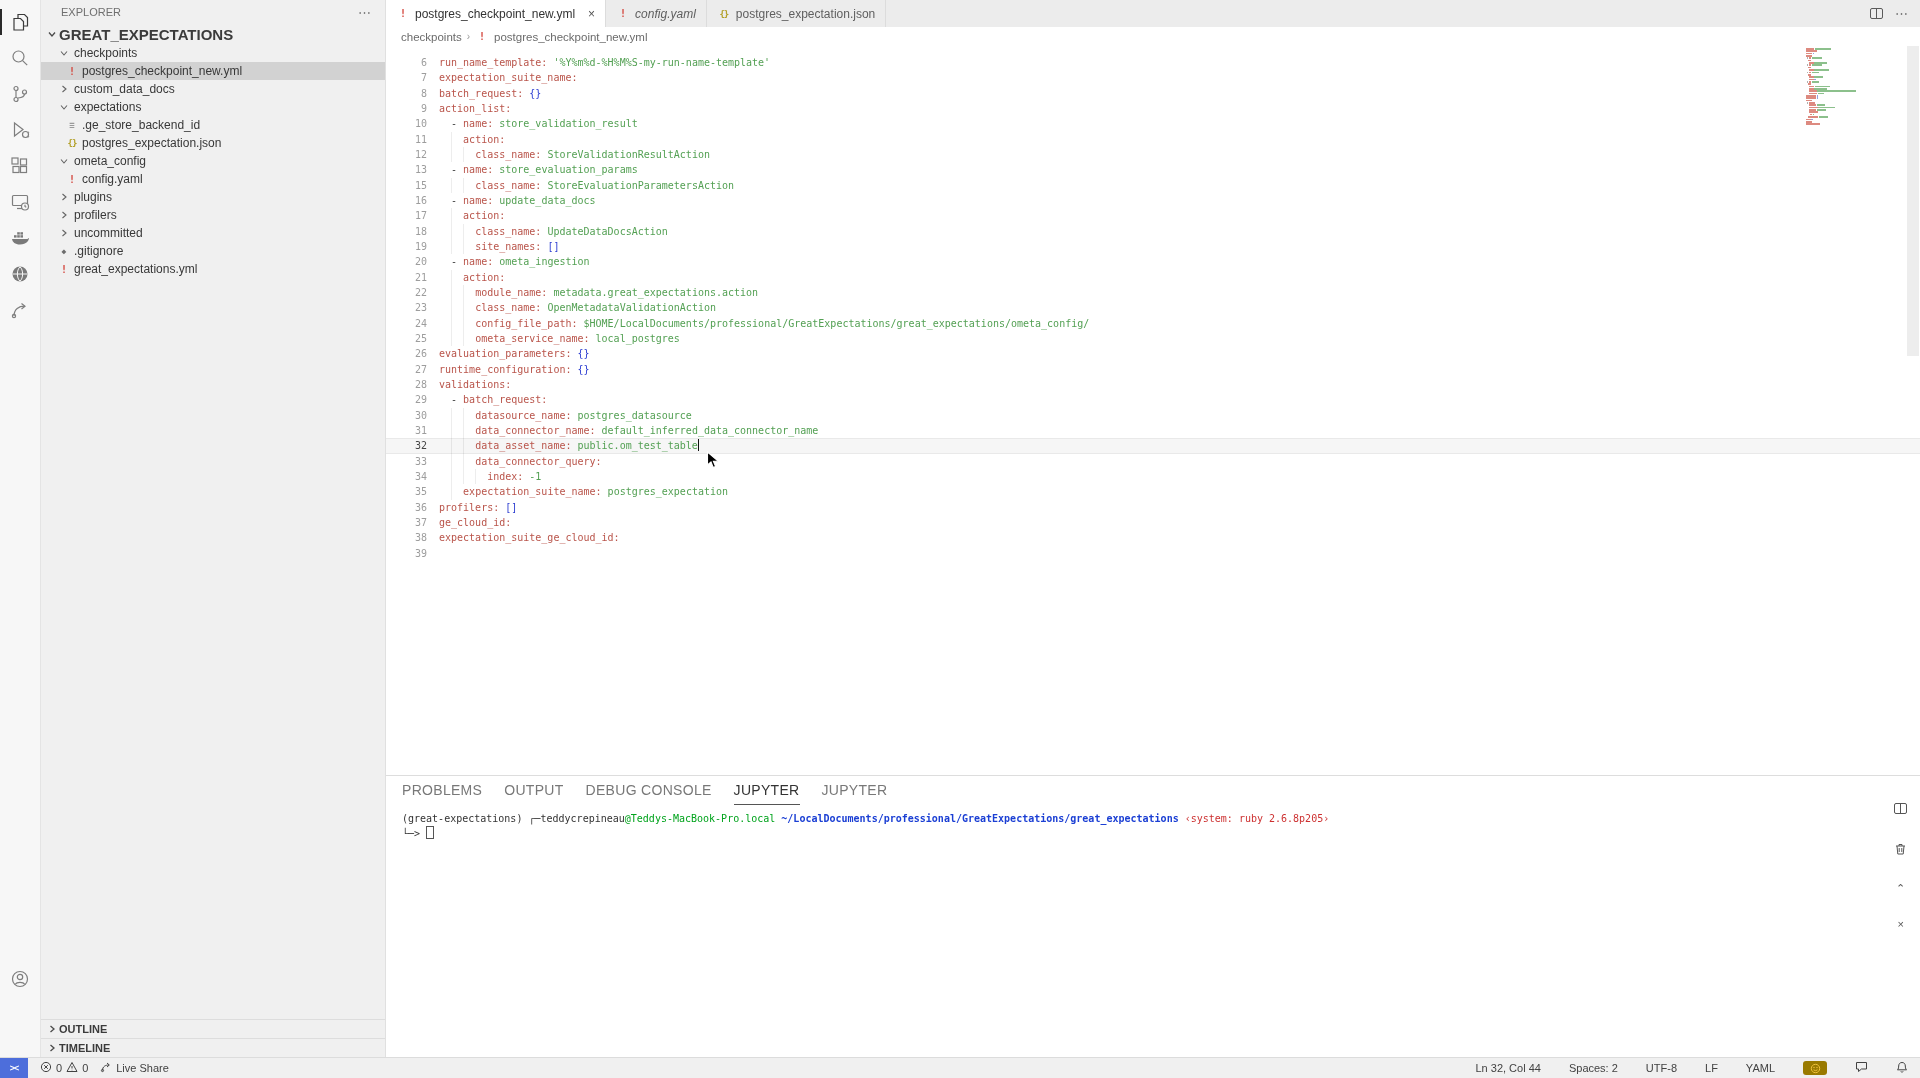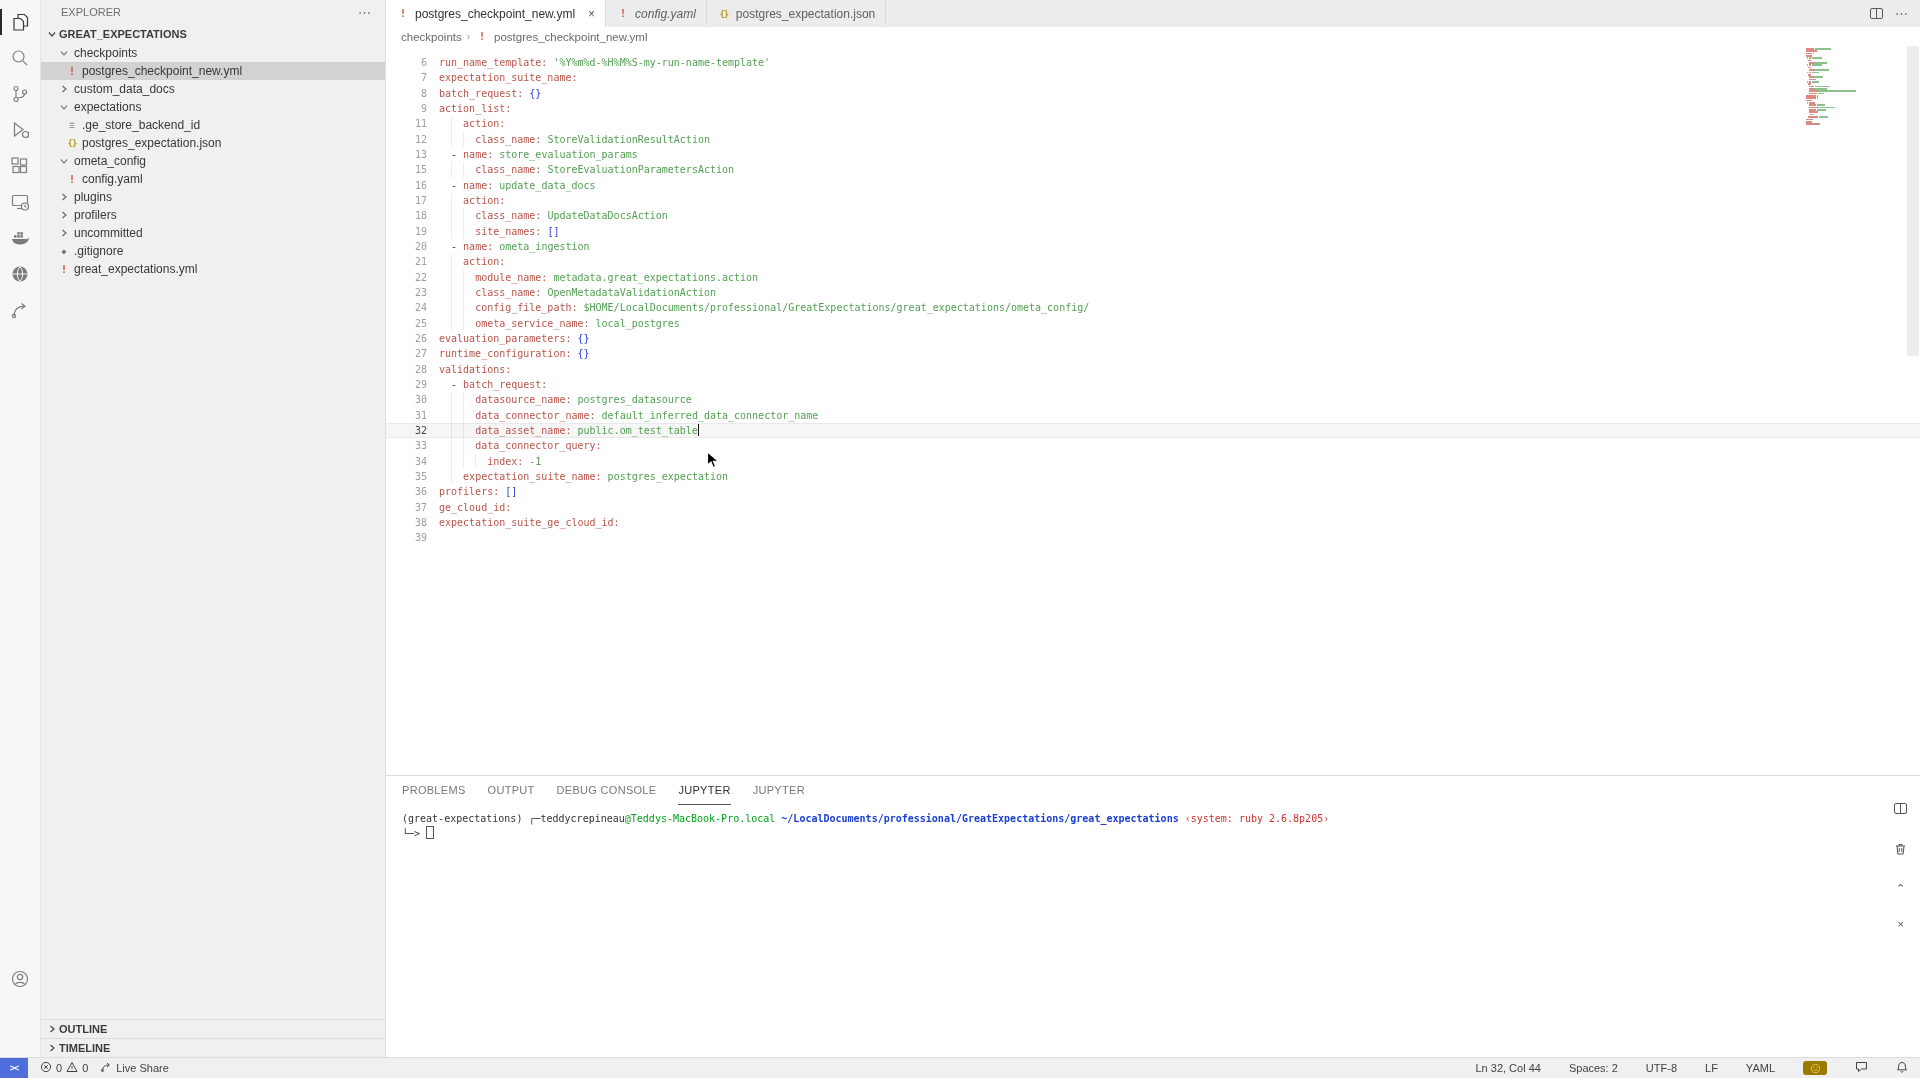--- a/index.html
+++ b/index.html
@@ -12,21 +12,21 @@
   .ab-icon svg{stroke:#7e7e7e;fill:none;stroke-width:1.2;}
   .ab-icon.active svg{stroke:#3b3b3b;}
   .ab-icon.active::before{content:"";position:absolute;left:0;top:5px;bottom:5px;width:2px;background:#2a2a2a;}
   .ab-fill{fill:#7a7a7a;stroke:none;}
   .ab-bottom{margin-top:auto;margin-bottom:60px;}
 
   
   .sidebar{width:344px;background:#f0f0f0;border-right:1px solid #e0e0e0;display:flex;flex-direction:column;font-size:12px;color:#383838;flex:none;}
   .sb-header{height:24px;display:flex;align-items:center;padding:0 14px 0 20px;font-size:11px;color:#6f6f6f;flex:none;}
   .sb-more{margin-left:auto;font-size:13px;color:#616161;cursor:default;}
-  .sb-root{height:20px;display:flex;align-items:center;font-weight:bold;font-size:11px;color:#3b3b3b;padding-left:4px;flex:none;}
+  .sb-root{height:20px;display:flex;align-items:center;font-weight:bold;font-size:15px;color:#3b3b3b;padding-left:4px;flex:none;}
   .sb-root .chev{width:14px;display:flex;justify-content:center;}
   .tree{flex:none;}
   .tree-row{height:18px;display:flex;align-items:center;white-space:nowrap;}
   .tree-row.sel{background:#d2d2d2;}
   .chev{width:14px;display:flex;justify-content:center;flex:none;}
   .chev.open svg{transform:rotate(90deg);}
   .fi{width:14px;text-align:center;font-weight:bold;flex:none;font-family:"DejaVu Sans Mono",monospace;}
   .fi-yaml{color:#d4463d;font-size:10px;}
   .fi-json{color:#b3a02a;font-size:9px;letter-spacing:-1px;}
   .fi-plain{color:#9a9a9a;font-size:9px;}
@@ -56,21 +56,21 @@
   .guide{position:absolute;top:0;bottom:0;width:1px;background:rgba(0,0,0,0.07);}
   .caret{display:inline-block;width:1.5px;height:12px;background:#111;vertical-align:-2px;}
   .minimap{position:absolute;top:2px;right:14px;width:100px;}
   .mseg{position:absolute;height:1.7px;}
   .m-k{background:#dd8a80;}.m-s{background:#8cc08c;}.m-p{background:#93a0e0;}.m-d{background:#b0b0b0;}
   .vthumb{position:absolute;right:1px;top:0;width:12px;height:310px;background:rgba(0,0,0,0.07);}
 
   
   .panel{height:281px;border-top:1px solid #ddd;flex:none;display:flex;flex-direction:column;background:#fff;}
   .panel-head{height:28px;display:flex;align-items:center;padding:0 10px 0 16px;flex:none;}
-  .ptab{font-size:11px;color:#787878;margin-right:22px;height:28px;display:flex;align-items:center;border-bottom:1px solid transparent;letter-spacing:.3px;text-align:right;}
+  .ptab{font-size:14px;color:#787878;margin-right:22px;height:28px;display:flex;align-items:center;border-bottom:1px solid transparent;letter-spacing:.3px;text-align:right;}
   .ptab.active{color:#333;border-bottom-color:#555;}
   .panel-toolbar{margin-left:auto;display:flex;align-items:center;gap:23px;color:#555;flex-direction:column;}
   .pt-label{font-size:12px;color:#444;}
   .pt-glyph{font-size:11px;color:#555;}
   .term{padding:7px 0 0 16px;font-size:10px;line-height:15px;color:#333;font-family:"DejaVu Sans Mono",monospace;white-space:pre;}
   .t-d{color:#333;}.t-g{color:#00a31c;}.t-b{color:#1b3fd4;font-weight:bold;}.t-r{color:#cd3131;}
   .tcursor{display:inline-block;width:6px;height:11px;border:1px solid #555;vertical-align:-2px;}
 
   
   .statusbar{height:20px;background:#f0f0f0;border-top:1px solid #dcdcdc;display:flex;align-items:center;font-size:11px;color:#424242;flex:none;padding-right:12px;}
@@ -320,20 +320,21 @@
         <span class="bc-sep">›</span>
         <span class="fi fi-yaml">!</span>
         <span>postgres_checkpoint_new.yml</span>
       </div>
       <div class="editor">
         <div class="code">
             <div class="line"><span class="ln">6</span><span class="tk-k">run_name_template:</span><span class="tk-w"> </span><span class="tk-s">'%Y%m%d-%H%M%S-my-run-name-template'</span></div>
             <div class="line"><span class="ln">7</span><span class="tk-k">expectation_suite_name:</span></div>
             <div class="line"><span class="ln">8</span><span class="tk-k">batch_request:</span><span class="tk-w"> </span><span class="tk-p">{}</span></div>
             <div class="line"><span class="ln">9</span><span class="tk-k">action_list:</span></div>
+            <div class="line"><span class="ln">10</span><span class="tk-d">  - </span><span class="tk-k">name:</span><span class="tk-w"> </span><span class="tk-s">store_validation_result</span></div>
             <div class="line"><span class="ln">11</span><span class="guide" style="left: 65px;"></span><span class="tk-w">    </span><span class="tk-k">action:</span></div>
             <div class="line"><span class="ln">12</span><span class="guide" style="left: 65px;"></span><span class="guide" style="left: 77px;"></span><span class="tk-w">      </span><span class="tk-k">class_name:</span><span class="tk-w"> </span><span class="tk-s">StoreValidationResultAction</span></div>
             <div class="line"><span class="ln">13</span><span class="tk-d">  - </span><span class="tk-k">name:</span><span class="tk-w"> </span><span class="tk-s">store_evaluation_params</span></div>
             <div class="line"><span class="ln">15</span><span class="guide" style="left: 65px;"></span><span class="guide" style="left: 77px;"></span><span class="tk-w">      </span><span class="tk-k">class_name:</span><span class="tk-w"> </span><span class="tk-s">StoreEvaluationParametersAction</span></div>
             <div class="line"><span class="ln">16</span><span class="tk-d">  - </span><span class="tk-k">name:</span><span class="tk-w"> </span><span class="tk-s">update_data_docs</span></div>
             <div class="line"><span class="ln">17</span><span class="guide" style="left: 65px;"></span><span class="tk-w">    </span><span class="tk-k">action:</span></div>
             <div class="line"><span class="ln">18</span><span class="guide" style="left: 65px;"></span><span class="guide" style="left: 77px;"></span><span class="tk-w">      </span><span class="tk-k">class_name:</span><span class="tk-w"> </span><span class="tk-s">UpdateDataDocsAction</span></div>
             <div class="line"><span class="ln">19</span><span class="guide" style="left: 65px;"></span><span class="guide" style="left: 77px;"></span><span class="tk-w">      </span><span class="tk-k">site_names:</span><span class="tk-w"> </span><span class="tk-p">[]</span></div>
             <div class="line"><span class="ln">20</span><span class="tk-d">  - </span><span class="tk-k">name:</span><span class="tk-w"> </span><span class="tk-s">ometa_ingestion</span></div>
             <div class="line"><span class="ln">21</span><span class="guide" style="left: 65px;"></span><span class="tk-w">    </span><span class="tk-k">action:</span></div>

